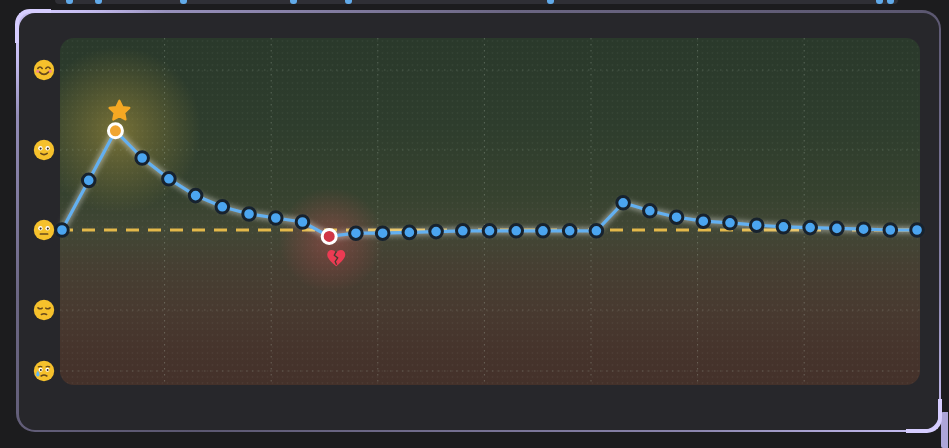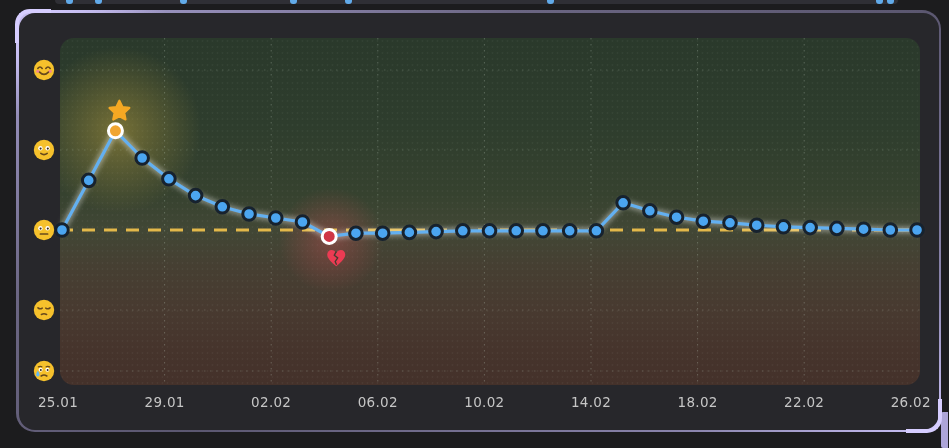--- a/index.html
+++ b/index.html
@@ -197,24 +197,13 @@
       <path d="M14.2 7.8 Q15.8 6.8 17.6 7.9" stroke="#67491C" stroke-width="1.3" fill="none" stroke-linecap="round"></path>
       <circle cx="8.6" cy="10.8" r="2" fill="#fff"></circle>
         <circle cx="8.8" cy="11.1" r="1" fill="#402D16"></circle>
       <circle cx="15.4" cy="10.8" r="2" fill="#fff"></circle>
         <circle cx="15.6" cy="11.1" r="1" fill="#402D16"></circle>
       <path d="M9.2 17 Q12 14.9 14.8 17" stroke="#67491C" stroke-width="1.6" fill="none" stroke-linecap="round"></path>
       <path d="M5.8 11.6 Q4.1 14.7 4.1 15.7 A1.75 1.75 0 0 0 7.6 15.7 Q7.6 14.7 5.8 11.6 Z" fill="#62B8F5"></path>
     </svg>
   </div>
 
-  <div class="x-axis" id="x-axis">
-      <span style="left: 58px;">25.01</span>
-      <span style="left: 164.6px;">29.01</span>
-      <span style="left: 271.2px;">02.02</span>
-      <span style="left: 377.8px;">06.02</span>
-      <span style="left: 484.4px;">10.02</span>
-      <span style="left: 591px;">14.02</span>
-      <span style="left: 697.6px;">18.02</span>
-      <span style="left: 804.2px;">22.02</span>
-      <span style="left: 910.8px;">26.02</span>
-    </div>
 </div>
 
 </body></html>

